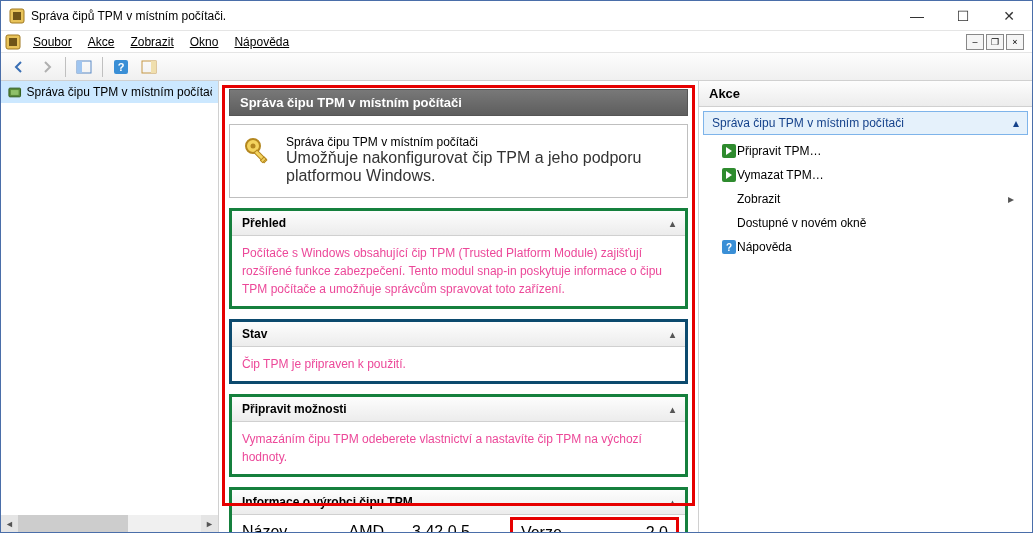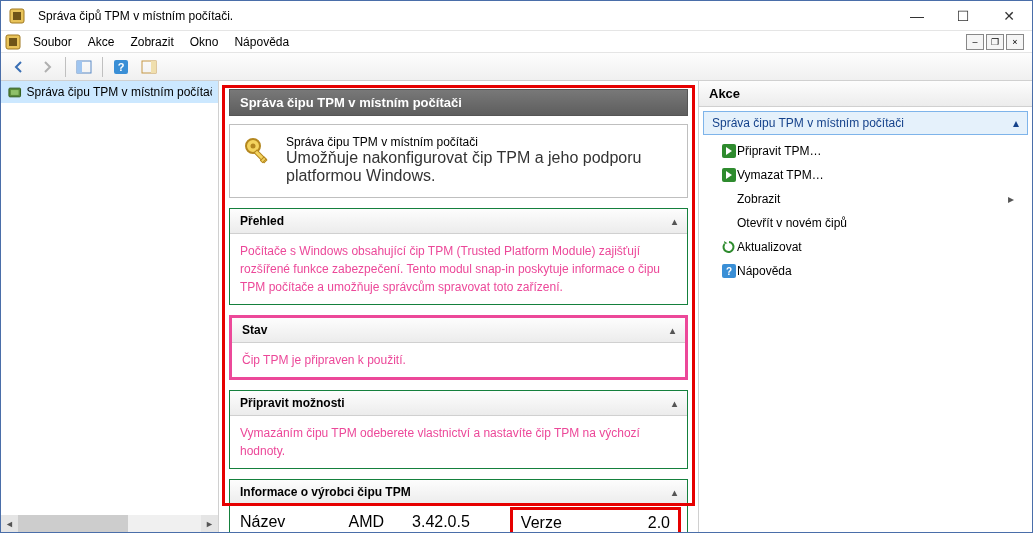--- a/index.html
+++ b/index.html
@@ -15,37 +15,36 @@
     border: 1px solid #4a6ea9;
   }
   
   .titlebar {
     height: 30px;
     display: flex;
     align-items: center;
     padding: 0 0 0 8px;
     background: #fff;
     border-bottom: 1px solid #e5e5e5;
-    gap: 7px;
   }
   .titlebar .app-icon { width: 16px; height: 16px; margin-right: 6px; }
   .titlebar .title { flex: 1; font-size: 12px; }
   .win-btns { display:flex; height:100%; }
   .win-btn { width: 46px; display:flex; align-items:center; justify-content:center; font-size:14px; color:#333; }
   
   .menubar {
     height: 22px;
     display:flex;
     align-items:center;
     padding: 0 4px;
     background:#fff;
     border-bottom:1px solid #e5e5e5;
   }
   .menubar .menu-icon { width:16px; height:16px; margin-right:4px; }
-  .menubar .menu-item { padding: 2px 8px; cursor:default; }
+  .menubar .menu-item { padding: 2px 8px; cursor:default;text-decoration:underline; }
   .menubar .mdi-btns { margin-left:auto; display:flex; gap:2px; padding-right:4px;}
   .mdi-btn { width:18px; height:16px; border:1px solid #888; background:#f5f5f5; display:flex; align-items:center; justify-content:center; font-size:9px;}
   
   .toolbar {
     height: 28px;
     display:flex;
     align-items:center;
     gap:4px;
     padding: 0 6px;
     border-bottom: 1px solid #d0d0d0;
@@ -96,36 +95,36 @@
     padding:10px 12px 12px 12px;
     display:flex;
     gap:12px;
     align-items:flex-start;
     background:#fff;
   }
   .key-icon { width:32px; height:32px; flex:none; }
   .intro-text .it-title { font-size:12px; }
   .intro-text .it-sub { font-size:16px; color:#333; }
   .section {
-    border:1px solid #15803d;
+    border:3px solid #15803d;
     margin-top:10px;
     background:#fff;
   }
   .section-hdr {
     background: linear-gradient(#fdfdfd,#ececec);
     border-bottom:1px solid #d0d0d0;
     padding:5px 10px;
     font-weight:bold;
     display:flex;
     justify-content:space-between;
     align-items:center;
   }
   .section-hdr .caret { font-size:10px; color:#555; }
   .section-body { padding:8px 10px; font-size:12px; color:#ec4899; line-height:1.5;}
-  .hl-box { border:3px solid #ec4899; }
+  .hl-box { border:3px solid #0c4a6e; }
   .info-row { display:flex; gap:28px; padding:8px 10px; font-size:16px;}
   .info-cell { display:flex; gap:6px;}
   .spec-highlight {
     border:3px solid #e60000;
     padding:4px 8px;
     margin:-6px -4px -6px 12px;
   }
   
   .actions-pane {
     width: 334px;
@@ -338,32 +337,23 @@
     </div>
 
     <div class="action-item">
       <span class="action-icon"></span>
       <span>Zobrazit</span>
       <span class="action-expand">▸</span>
     </div>
 
     <div class="action-item">
       <span class="action-icon"></span>
-      <span>Otevřít v novém čipů</span>
-    </div>
-
-    <div class="action-item">
-      <span class="action-icon">
-        <svg width="14" height="14" viewBox="0 0 14 14">
-            <path d="M7 2 A5 5 0 1 1 2.5 4" fill="none" stroke="#2e8b2e" stroke-width="2"></path>
-            <path d="M2 1 L2.5 4 L5.5 3.2 Z" fill="#2e8b2e"></path>
-          </svg>
-      </span>
-      <span>Aktualizovat</span>
-    </div>
+      <span>Dostupné v novém okně</span>
+    </div>
+
 
     <div class="action-item">
       <span class="action-icon">
         <svg width="14" height="14" viewBox="0 0 14 14">
             <rect width="14" height="14" rx="2" fill="#3a8fd6"></rect>
             <text x="7" y="11" text-anchor="middle" fill="#fff" font-size="10" font-weight="bold">?</text>
           </svg>
       </span>
       <span>Nápověda</span>
     </div>

